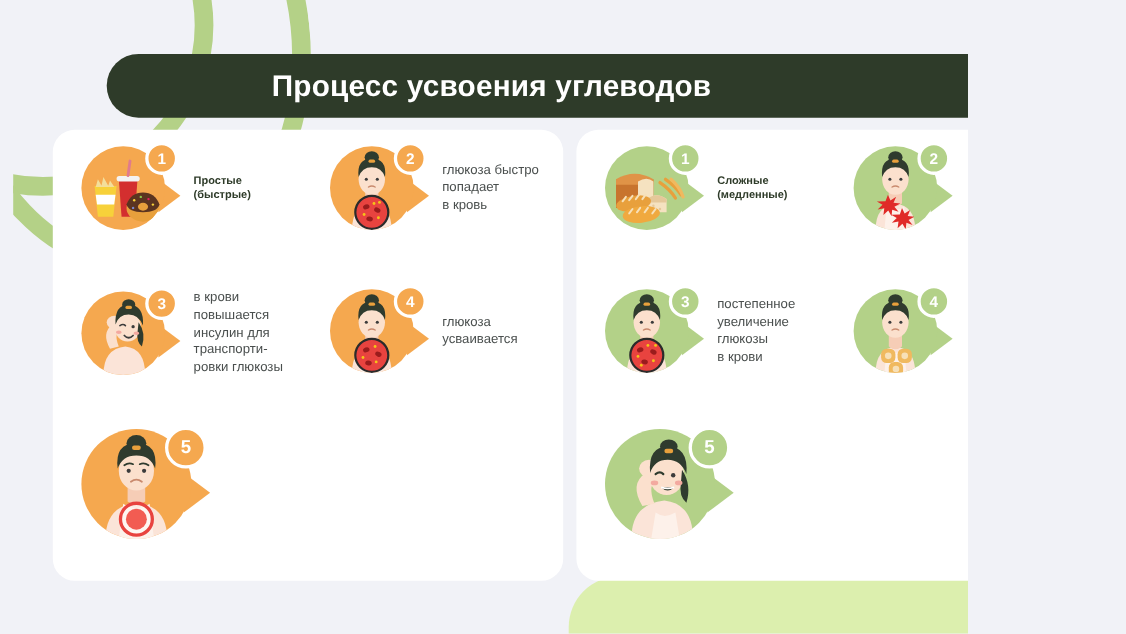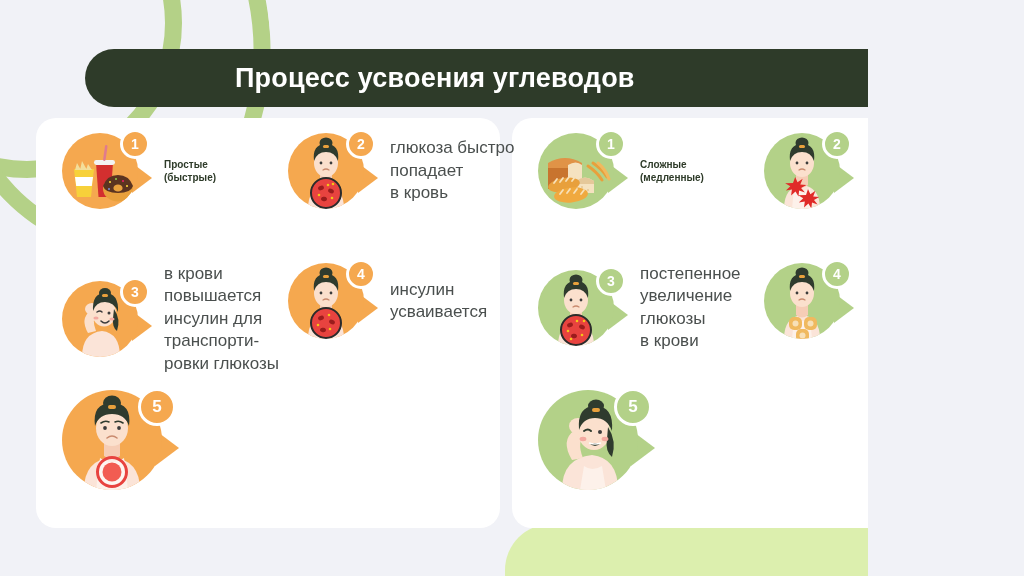--- a/index.html
+++ b/index.html
@@ -9,21 +9,21 @@
   body {
     width: 1024px;
     height: 576px;
     background: #f1f2f7;
     font-family: "Liberation Sans", sans-serif;
     overflow: hidden;
     position: relative;
   }
   #stage {
     position: absolute;
-    left: 0; top: 0;
+    left: 12px; top: 0;
     width: 868px;
     height: 576px;
     overflow: hidden;
   }
 
   
   .deco-ring {
     position: absolute;
     border-radius: 50%;
     border: 17px solid #b4d187;
@@ -174,21 +174,21 @@
   .green .badge { background: #b3d188; }
   .bubble.big .badge {
     width: 38px; height: 38px;
     right: -14px; top: -2px;
     font-size: 17px;
   }
 
   .step-text {
     margin-left: 26px;
     color: #4a4f4e;
-    font-size: 17px;
+    font-size: 12px;
     line-height: 1.32;
     white-space: pre-line;
   }
   .step-text.bold {
     font-weight: bold;
     color: #2e3b29;
     font-size: 10px;
   }
   .step-text.large {
     font-size: 14.5px;
@@ -342,21 +342,21 @@
           <ellipse cx="33" cy="55" rx="3" ry="2.2" fill="#9b1c1c" transform="rotate(-20 33 55)"></ellipse>
           <ellipse cx="44" cy="59" rx="3" ry="2.2" fill="#9b1c1c" transform="rotate(25 44 59)"></ellipse>
           <ellipse cx="35" cy="67" rx="3" ry="2.2" fill="#9b1c1c" transform="rotate(10 35 67)"></ellipse>
           <circle cx="42" cy="66" r="1.3" fill="#f5c518"></circle>
           <circle cx="30" cy="62" r="1.3" fill="#f5c518"></circle>
           <circle cx="41" cy="52" r="1.3" fill="#f5c518"></circle>
         </svg>
       </div>
       <div class="badge">4</div>
     </div>
-    <div class="step-text">инсулин
+    <div class="step-text">глюкоза
 усваивается</div>
   </div>
 
   <div class="step" id="step-s5">
     <div class="bubble big orange">
       <div class="pointer"></div>
       <div class="disc">
         <svg class="art" viewBox="0 0 100 100">
           <path d="M22 100 q0 -30 28 -33 q28 3 28 33z" fill="#fbe4d8"></path>
           <path d="M38 68 q12 8 24 0 l4 32 h-32z" fill="#fdf1ea"></path>

